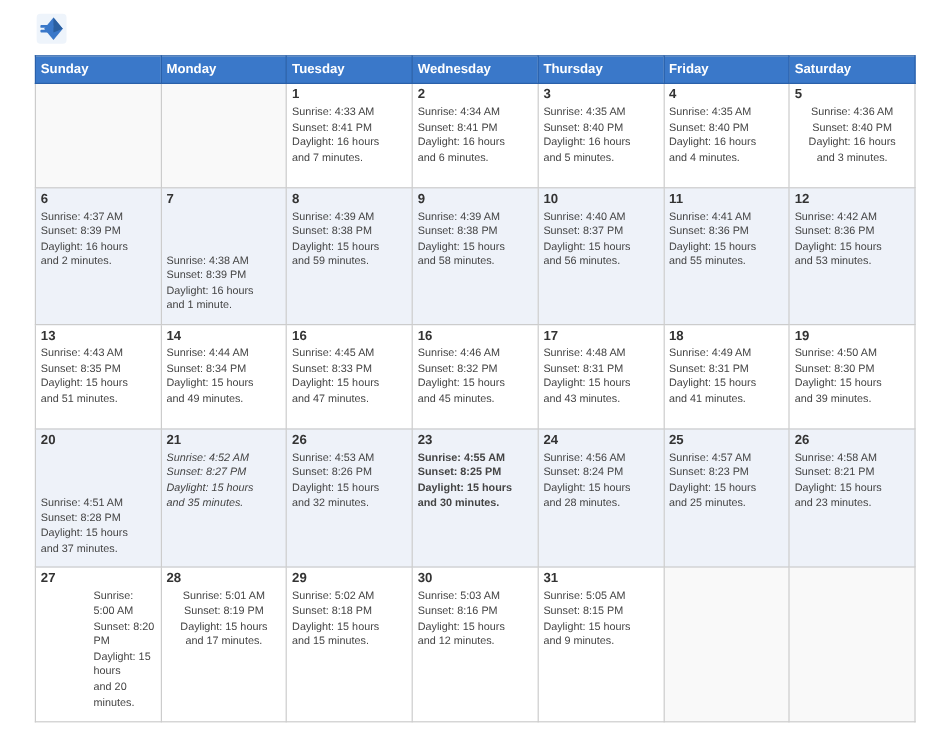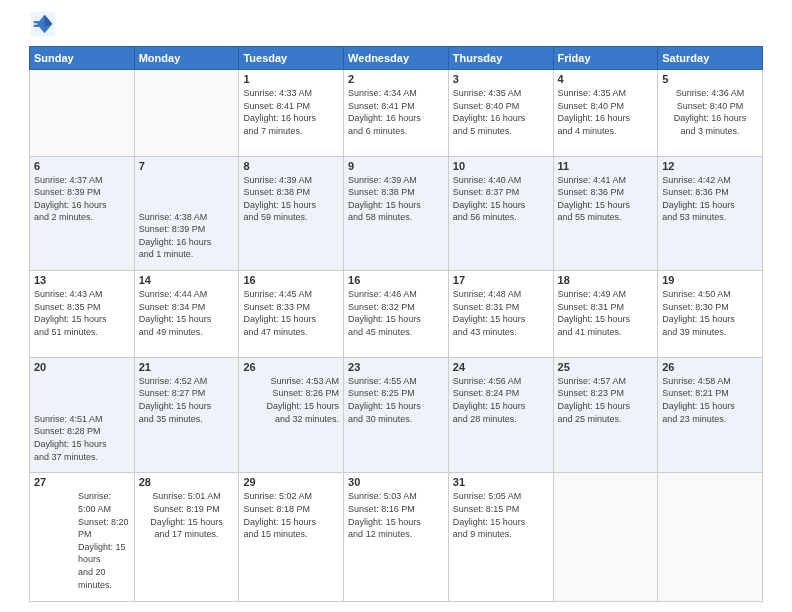--- a/index.html
+++ b/index.html
@@ -279,35 +279,35 @@
         <tr class="row-alt">
           <td>
             <div class="day-num">20</div>
             <div class="day-info" style="white-space: pre-line; margin-top: 40px;">Sunrise: 4:51 AM
 Sunset: 8:28 PM
 Daylight: 15 hours
 and 37 minutes.</div>
           </td>
           <td>
             <div class="day-num">21</div>
-            <div class="day-info" style="white-space: pre-line;">Sunrise: 4:52 AM
+            <div class="day-info" style="white-space: pre-line; font-style: italic;">Sunrise: 4:52 AM
 Sunset: 8:27 PM
 Daylight: 15 hours
 and 35 minutes.</div>
           </td>
           <td>
             <div class="day-num">26</div>
-            <div class="day-info" style="white-space: pre-line; text-align: right;">Sunrise: 4:53 AM
+            <div class="day-info" style="white-space: pre-line;">Sunrise: 4:53 AM
 Sunset: 8:26 PM
 Daylight: 15 hours
 and 32 minutes.</div>
           </td>
           <td>
             <div class="day-num">23</div>
-            <div class="day-info" style="white-space: pre-line;">Sunrise: 4:55 AM
+            <div class="day-info" style="white-space: pre-line; font-weight: bold;">Sunrise: 4:55 AM
 Sunset: 8:25 PM
 Daylight: 15 hours
 and 30 minutes.</div>
           </td>
           <td>
             <div class="day-num">24</div>
             <div class="day-info" style="white-space: pre-line;">Sunrise: 4:56 AM
 Sunset: 8:24 PM
 Daylight: 15 hours
 and 28 minutes.</div>

